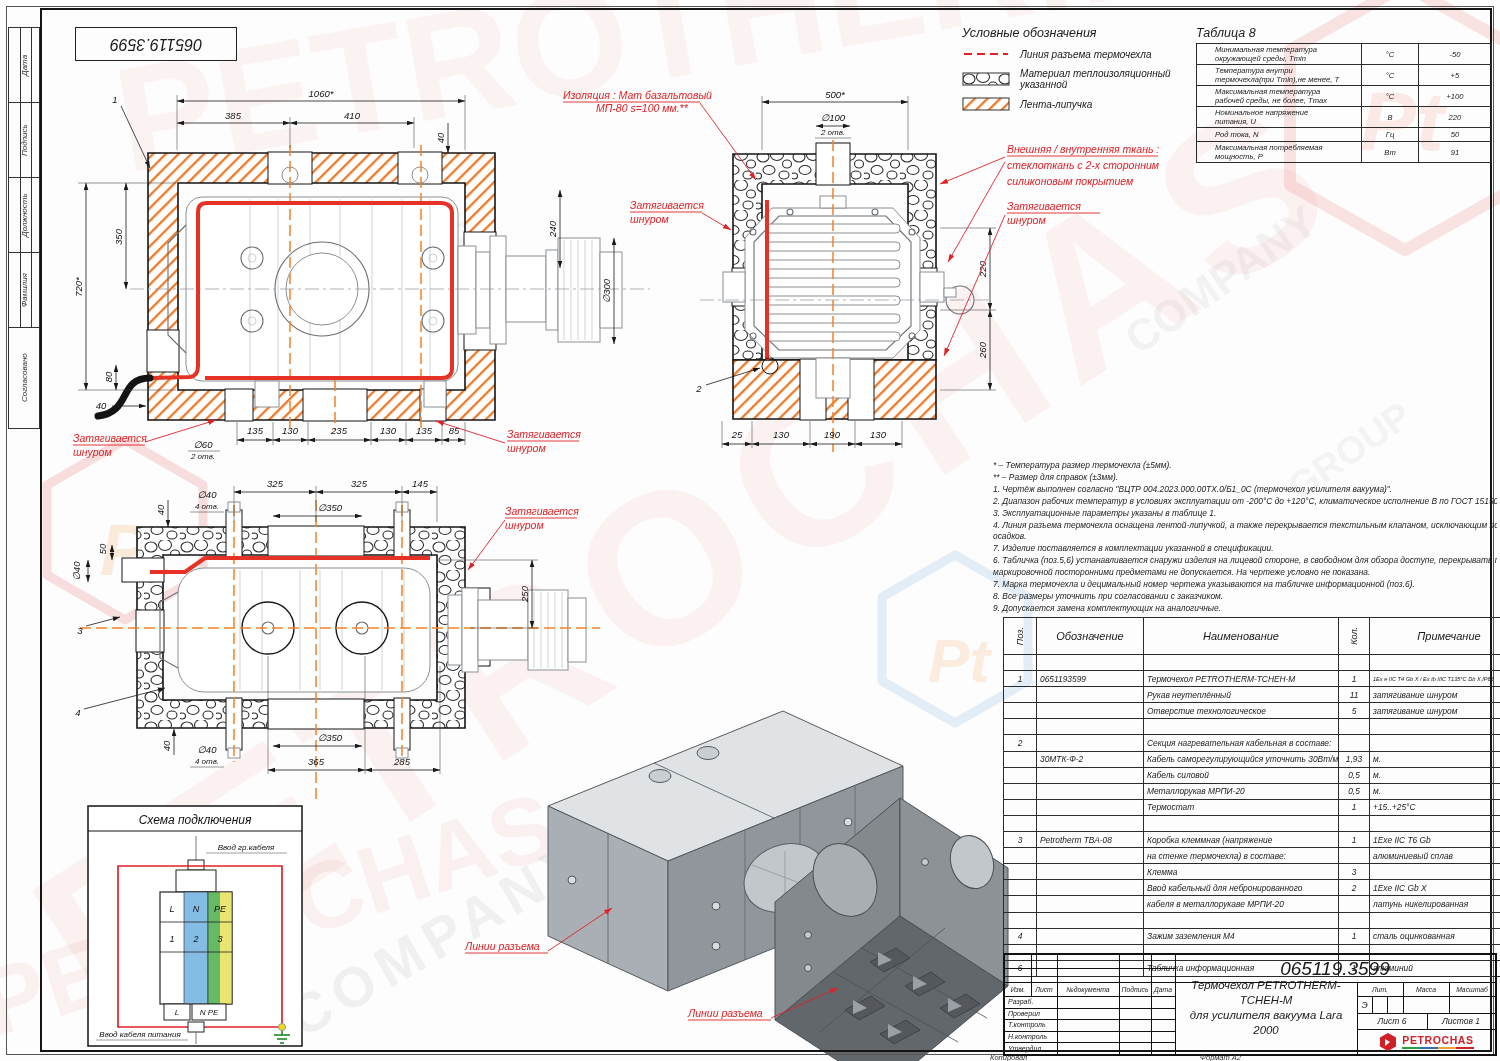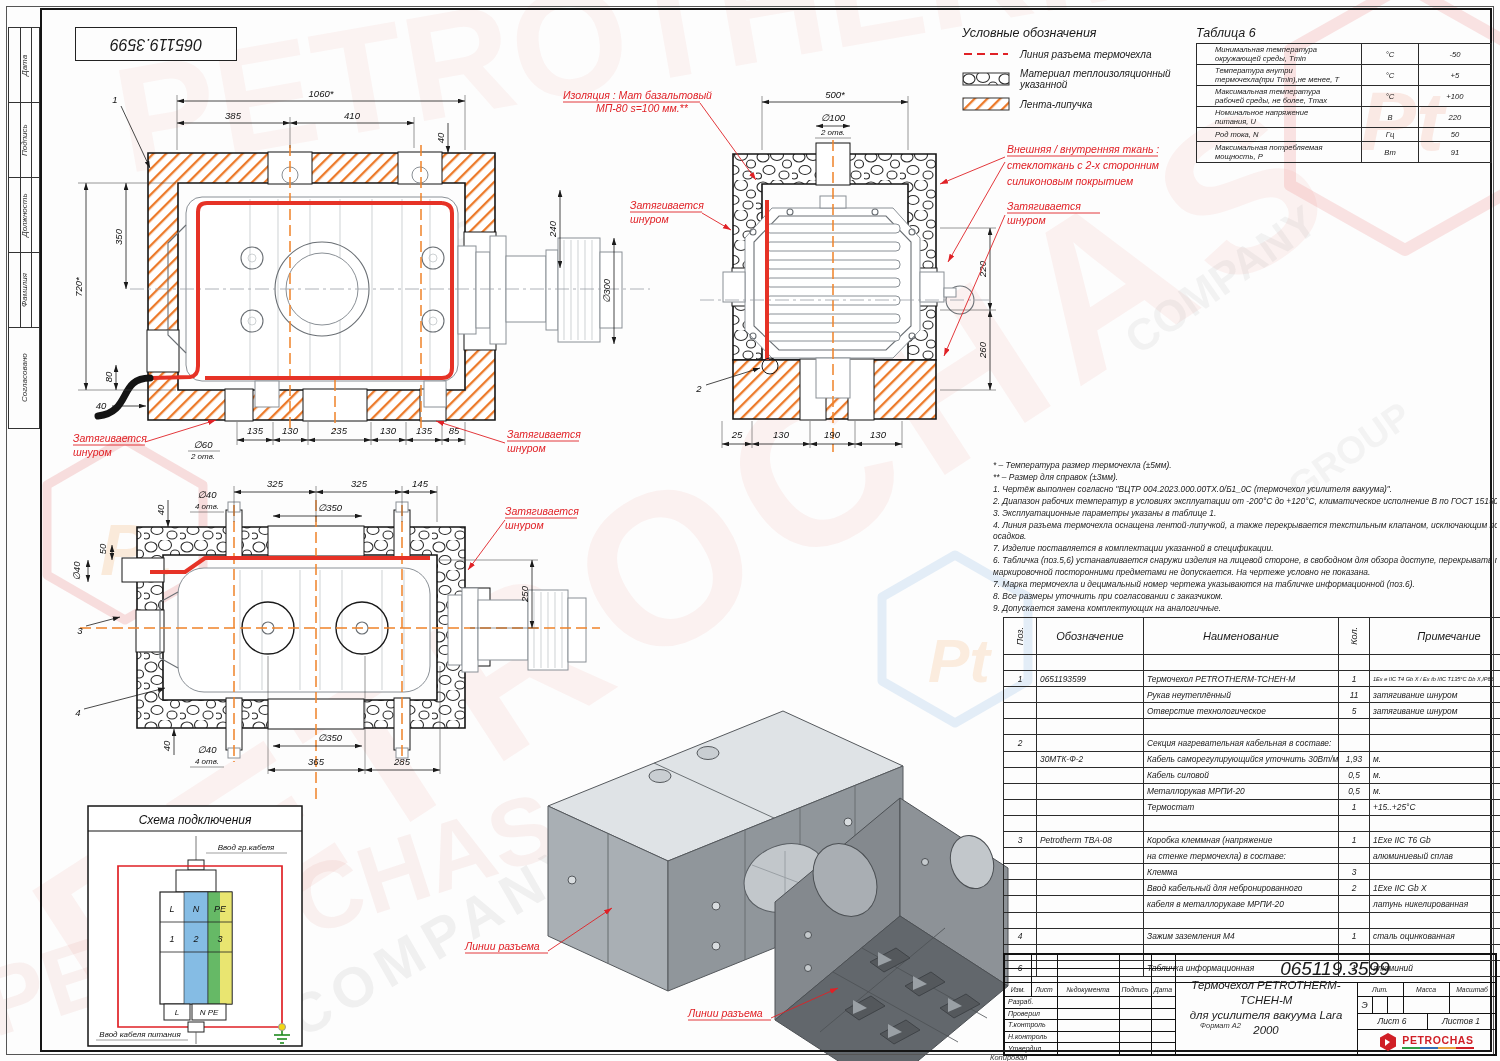--- a/index.html
+++ b/index.html
@@ -573,21 +573,21 @@
     </div>
     <div class="lrow">
       <svg class="lsym" width="48" height="14">
           <rect x="1" y="1" width="46" height="12" fill="url(#hO)" stroke="#333"></rect>
         </svg>
       <span class="llab">Лента-липучка</span>
     </div>
   </div>
 
   <div id="t1" class="abs ui">
-    <div class="tt">Таблица 6</div>
+    <div class="tt">Таблица 8</div>
     <table>
       <tbody>
           <tr>
             <td style="width:200px">Минимальная температура окружающей среды, Tmin</td>
             <td class="u" style="width:28px">°С</td>
             <td class="v" style="width:56px">-50</td>
           </tr>
       <tr>
             <td>Температура внутри термочехла(при Tmin),не менее, Т</td>
             <td class="u">°С</td>
@@ -845,15 +845,15 @@
           <div style="width:18px;background:#2e9e44"></div>
             <div style="width:18px;background:#2f6db5"></div>
           <div style="width:18px;background:#e8a33d"></div>
             <div style="width:18px;background:#d01f26"></div>
         </div>
       </div>
     </div>
   </div>
 
   <div class="abs ui foot" style="left:990px;top:1053px;width:120px">Копировал</div>
-  <div class="abs ui foot" style="left:1200px;top:1021px;width:100px">Формат А2</div>
+  <div class="abs ui foot" style="left:1200px;top:1053px;width:100px">Формат А2</div>
 
 </div>
 
 </body></html>

